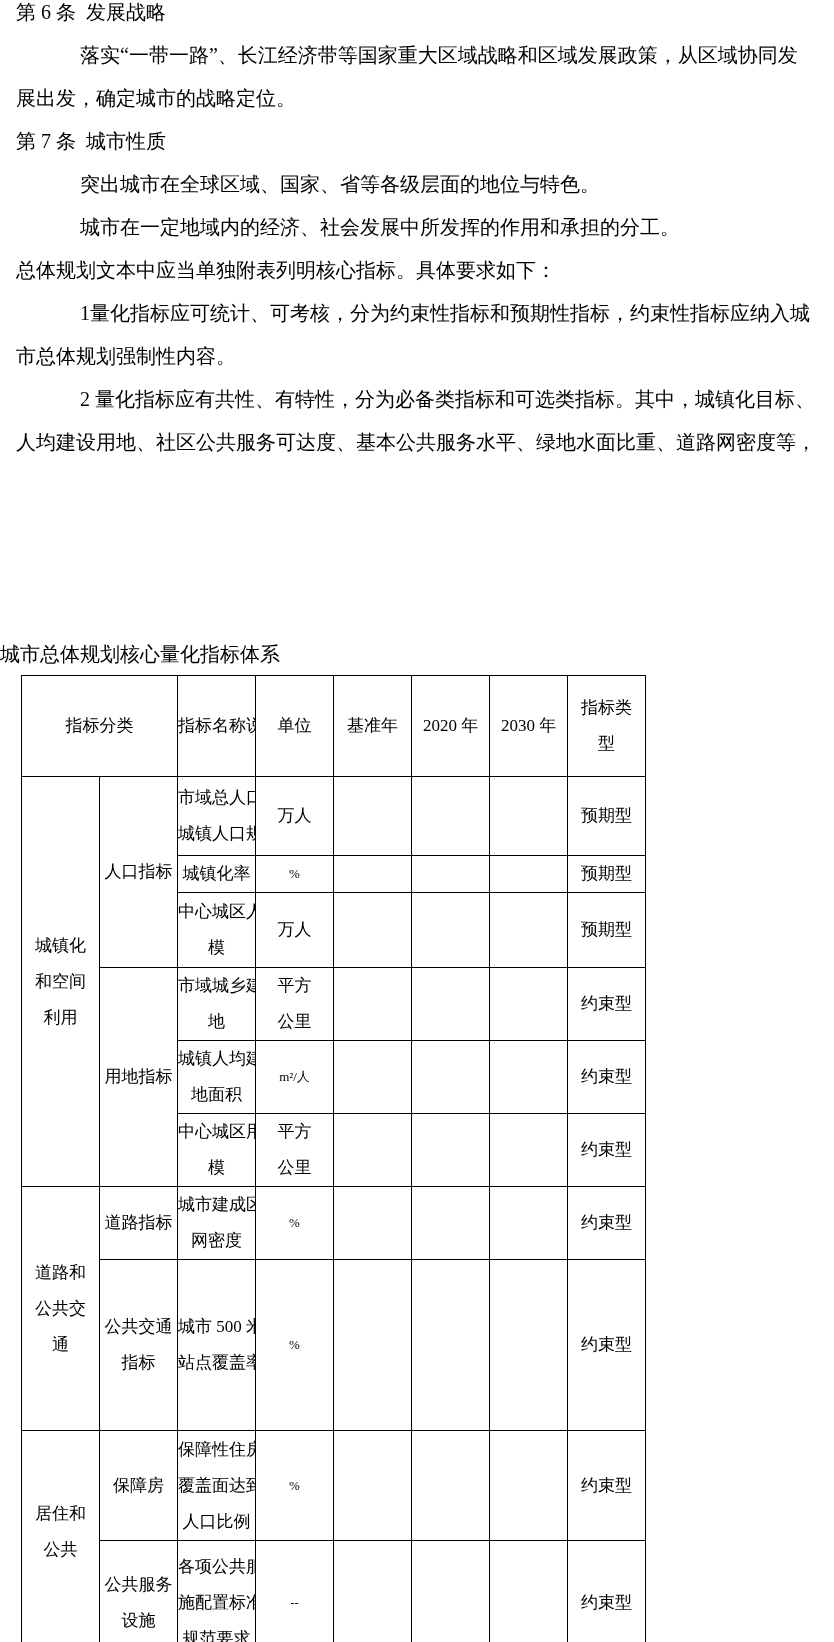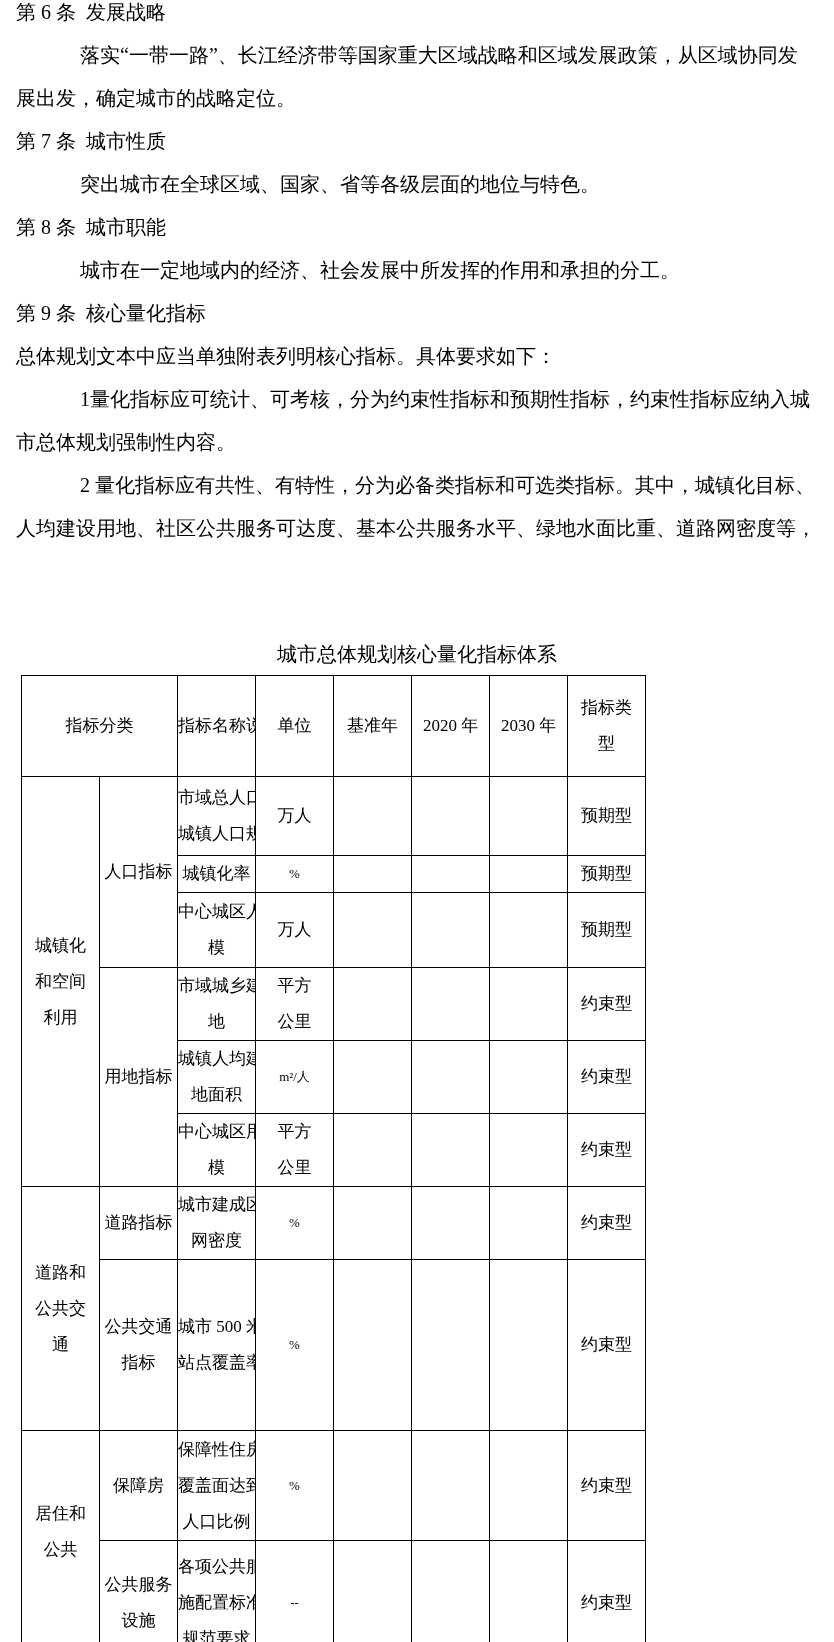--- a/index.html
+++ b/index.html
@@ -29,21 +29,20 @@
     padding-left: 16px;
     overflow: hidden;
   }
   .article .line.indent { padding-left: 80px; }
   
   .table-title {
     position: absolute;
     top: 639px;
     left: 0;
     width: 834px;
-    text-align: center;
     font-size: 20px;
     line-height: 30px;
     white-space: pre;
   }
   
   table.indicator-table {
     position: absolute;
     left: 21px;
     top: 675px;
     width: 625px;
@@ -95,23 +94,21 @@
 </head>
 <body>
 
 <div class="page">
   <div class="article" id="article">
       <div class="line heading">第 6 条  发展战略</div>
       <div class="line indent">落实“一带一路”、长江经济带等国家重大区域战略和区域发展政策，从区域协同发</div>
       <div class="line plain">展出发，确定城市的战略定位。</div>
       <div class="line heading">第 7 条  城市性质</div>
       <div class="line indent">突出城市在全球区域、国家、省等各级层面的地位与特色。</div>
-      <div class="line heading">第 8 条  城市职能</div>
       <div class="line indent">城市在一定地域内的经济、社会发展中所发挥的作用和承担的分工。</div>
-      <div class="line heading">第 9 条  核心量化指标</div>
       <div class="line plain">总体规划文本中应当单独附表列明核心指标。具体要求如下：</div>
       <div class="line indent">1量化指标应可统计、可考核，分为约束性指标和预期性指标，约束性指标应纳入城</div>
       <div class="line plain">市总体规划强制性内容。</div>
       <div class="line indent">2 量化指标应有共性、有特性，分为必备类指标和可选类指标。其中，城镇化目标、</div>
       <div class="line plain">人均建设用地、社区公共服务可达度、基本公共服务水平、绿地水面比重、道路网密度等，</div>
     </div>
   <div class="table-title">城市总体规划核心量化指标体系</div>
   <table class="indicator-table">
     <thead>
       <tr id="head-row">

